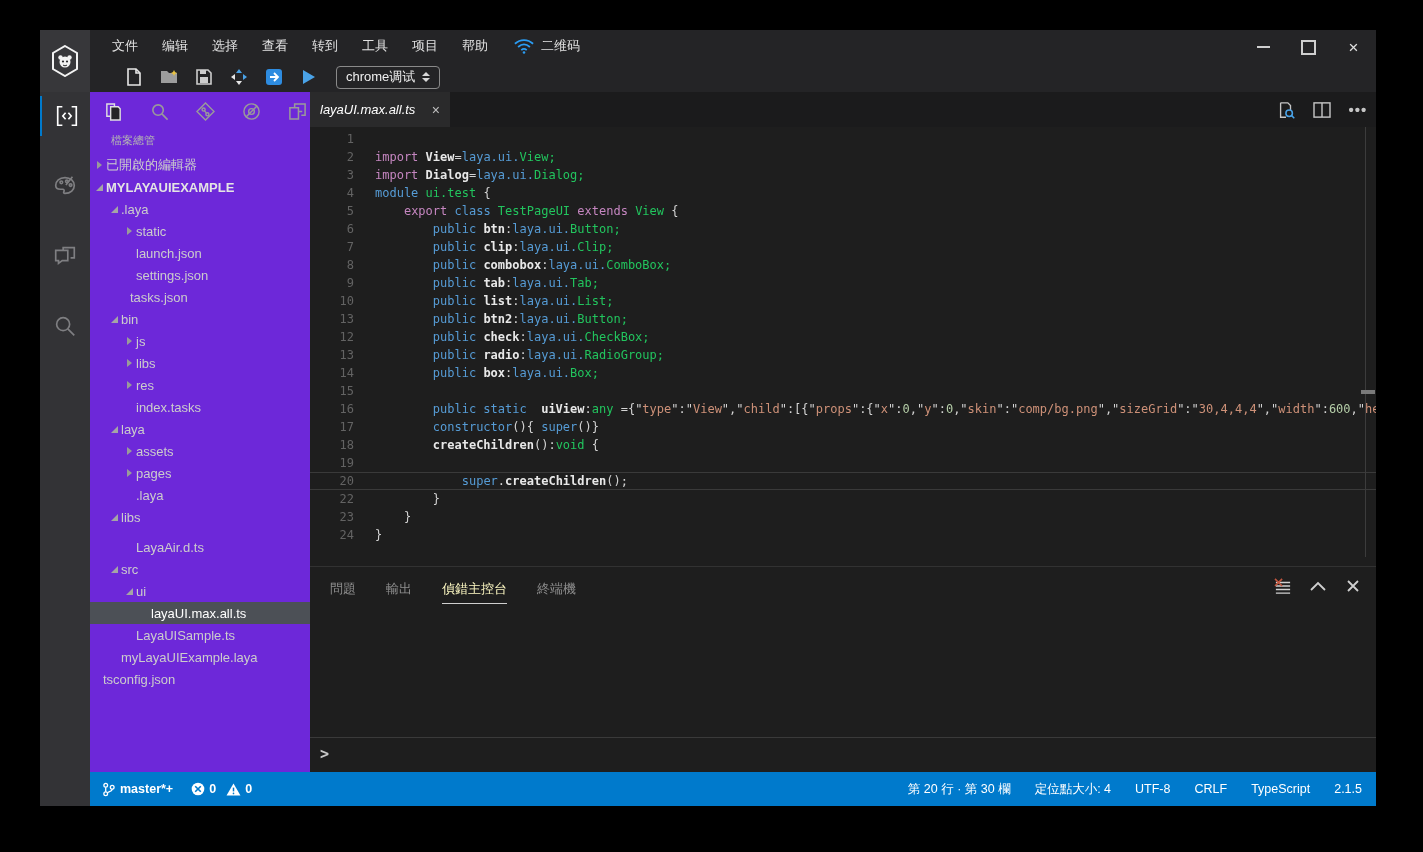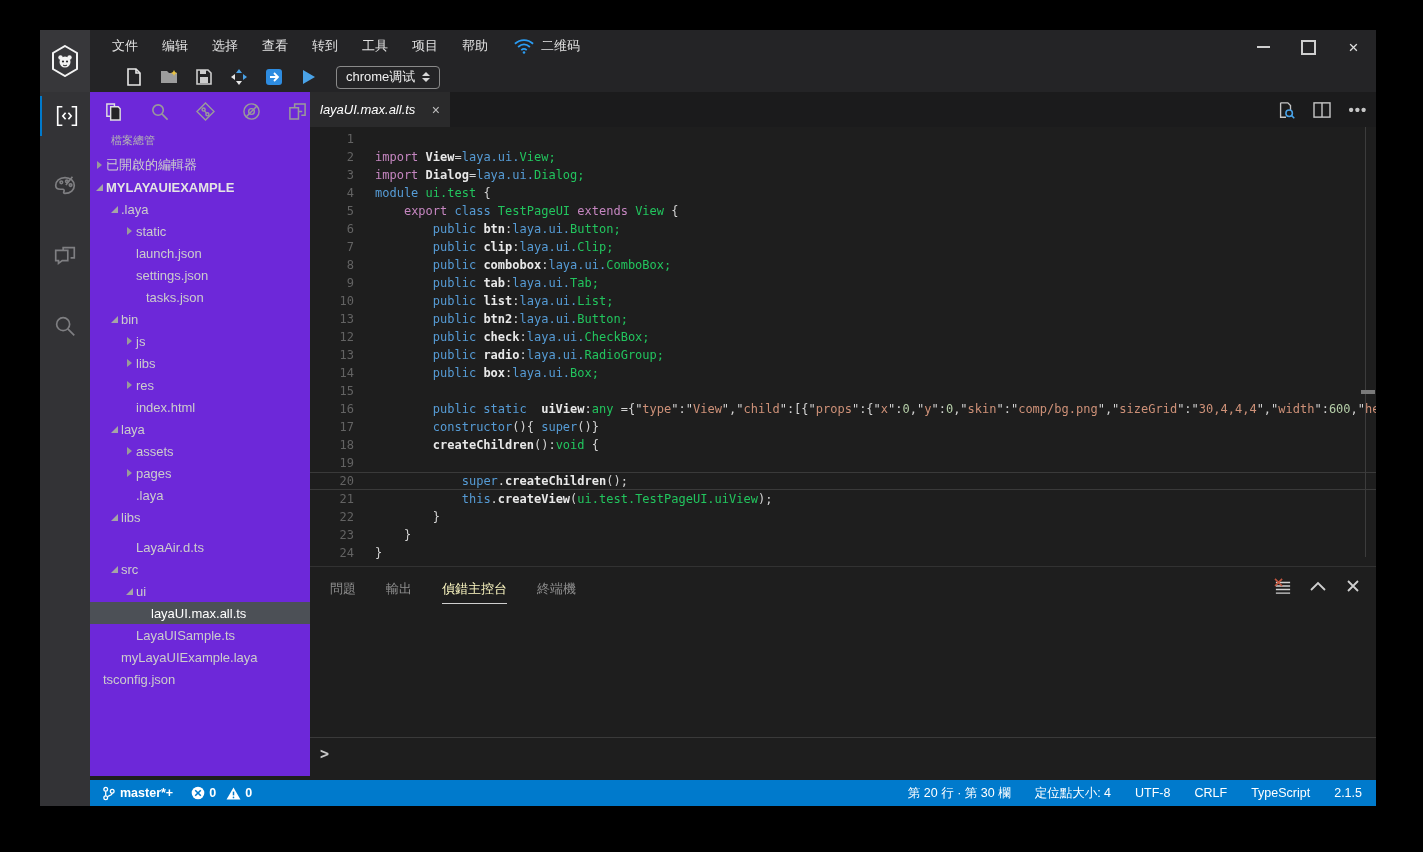--- a/index.html
+++ b/index.html
@@ -73,21 +73,21 @@
   .panel{position:absolute;left:270px;top:536px;right:0;height:209px;background:#1e1e1e;border-top:1px solid #323232;box-sizing:border-box;}
   .panel-tabs{display:flex;gap:30px;padding:13px 0 0 20px;}
   .panel-tab{font-size:13px;color:#8f8f8f;padding-bottom:5px;}
   .panel-tab.active{color:#fef9c3;border-bottom:1px solid #cfcfcf;}
   .panel-actions{position:absolute;right:14px;top:10px;display:flex;align-items:center;gap:17px;}
   .pan-act{width:18px;height:18px;display:flex;align-items:center;justify-content:center;color:#c5c5c5;}
   .repl{position:absolute;left:0;right:0;top:170px;border-top:1px solid #3a3a3a;padding:7px 0 0 10px;}
   .repl-prompt{color:#c8c8c8;font-weight:bold;font-size:15px;font-family:"DejaVu Sans Mono",monospace;line-height:1;}
 
   
-  .statusbar{position:absolute;left:50px;right:0;bottom:0;height:26px;background:#007acc;display:flex;align-items:center;color:#ffffff;font-size:12.5px;}
+  .statusbar{position:absolute;left:50px;right:0;bottom:0;height:34px;background:#007acc;display:flex;align-items:center;color:#ffffff;font-size:12.5px;}
   .sb-left{display:flex;align-items:center;gap:8px;padding-left:12px;}
   .sb-right{margin-left:auto;display:flex;align-items:center;gap:24px;padding-right:14px;text-align:center;}
   .sb-item{display:flex;align-items:center;gap:5px;white-space:nowrap;}
   .sb-group{display:flex;align-items:center;gap:4px;margin-left:10px;}
   svg{display:block;}
 </style>
 </head>
 <body>
 
 <div class="window">
@@ -271,21 +271,21 @@
           <span class="tree-label">static</span>
         </div>
         <div class="tree-row" style="padding-left: 34px;">
           <span class="arrow"></span>
           <span class="tree-label">launch.json</span>
         </div>
         <div class="tree-row" style="padding-left: 34px;">
           <span class="arrow"></span>
           <span class="tree-label">settings.json</span>
         </div>
-        <div class="tree-row" style="padding-left: 44px; align-items: center;">
+        <div class="tree-row" style="padding-left: 28px; align-items: center;">
           <span class="arrow"></span>
           <span class="tree-label">tasks.json</span>
         </div>
         <div class="tree-row" style="padding-left: 19px;">
           <span class="arrow expanded"></span>
           <span class="tree-label">bin</span>
         </div>
         <div class="tree-row" style="padding-left: 34px;">
           <span class="arrow collapsed"></span>
           <span class="tree-label">js</span>
@@ -293,21 +293,21 @@
         <div class="tree-row" style="padding-left: 34px;">
           <span class="arrow collapsed"></span>
           <span class="tree-label">libs</span>
         </div>
         <div class="tree-row" style="padding-left: 34px;">
           <span class="arrow collapsed"></span>
           <span class="tree-label">res</span>
         </div>
         <div class="tree-row" style="padding-left: 34px;">
           <span class="arrow"></span>
-          <span class="tree-label">index.html</span>
+          <span class="tree-label">index.tasks</span>
         </div>
         <div class="tree-row" style="padding-left: 19px;">
           <span class="arrow expanded"></span>
           <span class="tree-label">laya</span>
         </div>
         <div class="tree-row" style="padding-left: 34px;">
           <span class="arrow collapsed"></span>
           <span class="tree-label">assets</span>
         </div>
         <div class="tree-row" style="padding-left: 34px;">
@@ -450,24 +450,20 @@
         <span class="gutter">18</span>
         <span class="ltext"><span class="tk-p">        </span><span class="tk-f">createChildren</span><span class="tk-p">():</span><span class="tk-t">void</span><span class="tk-p"> {</span></span>
       </div>
       <div class="code-line">
         <span class="gutter">19</span>
         <span class="ltext"></span>
       </div>
       <div class="code-line current">
         <span class="gutter">20</span>
         <span class="ltext"><span class="tk-p">            </span><span class="tk-k">super</span><span class="tk-p">.</span><span class="tk-f">createChildren</span><span class="tk-p">();</span></span>
-      </div>
-      <div class="code-line">
-        <span class="gutter">21</span>
-        <span class="ltext"><span class="tk-p">            </span><span class="tk-k">this</span><span class="tk-p">.</span><span class="tk-f">createView</span><span class="tk-p">(</span><span class="tk-t">ui.test.TestPageUI.uiView</span><span class="tk-p">);</span></span>
       </div>
       <div class="code-line">
         <span class="gutter">22</span>
         <span class="ltext"><span class="tk-p">        }</span></span>
       </div>
       <div class="code-line">
         <span class="gutter">23</span>
         <span class="ltext"><span class="tk-p">    }</span></span>
       </div>
       <div class="code-line">

